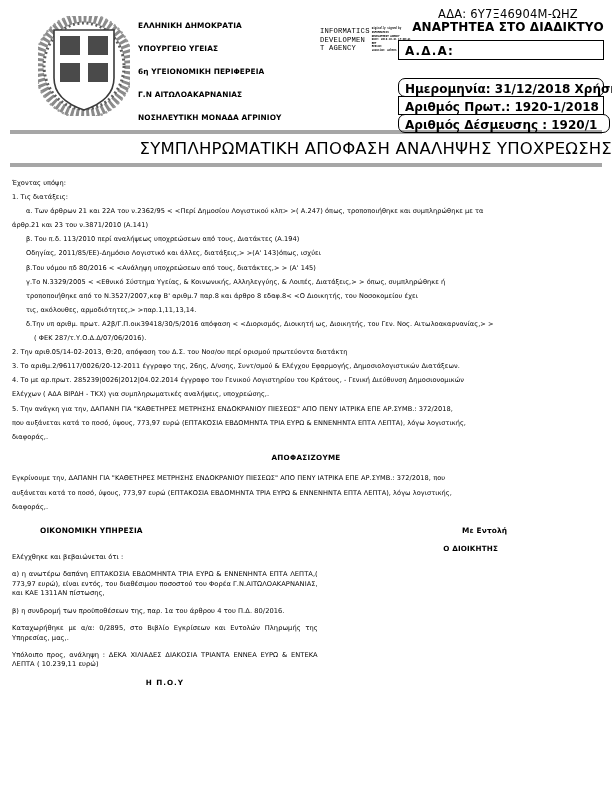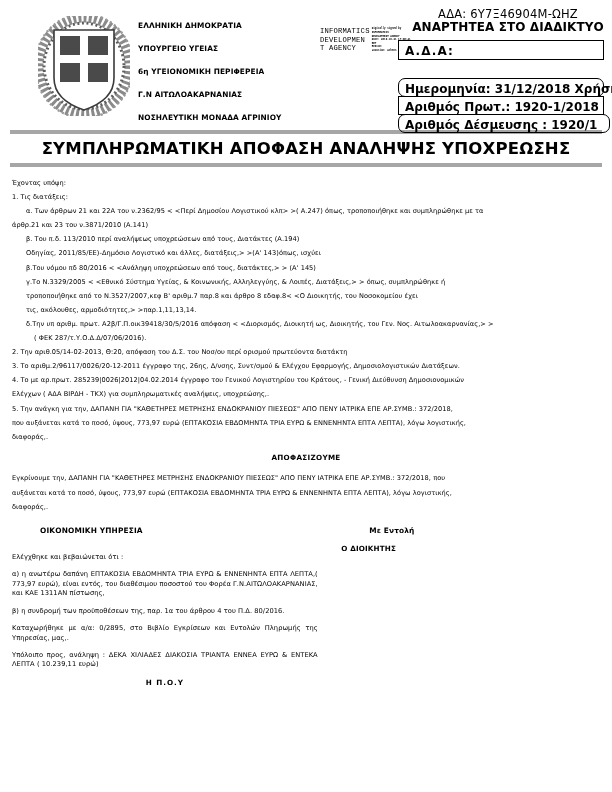--- a/index.html
+++ b/index.html
@@ -148,23 +148,23 @@
   }
 
   
   .rule {
     height: 4px;
     background: #a6a6a6;
     margin: 0 10px;
   }
   .rule-top { margin-top: 6px; }
   .title {
-    text-align: center;
+    text-align: right;
     font-size: 16.5px;
-    font-weight: bold;
+    font-weight: normal;
     letter-spacing: 0.2px;
     padding: 5px 0 4px 0;
     line-height: 20px;
     white-space: nowrap;
   }
 
   
   .body {
     padding: 12px 12px 0 12px;
     box-sizing: border-box;
@@ -191,20 +191,21 @@
 
   
   .sig-row {
     display: flex;
     justify-content: space-between;
     margin-top: 14px;
   }
   .sig-left { width: 52%; }
   .sig-right {
     width: 44%;
+    text-align: center;
   }
   .sig-head {
     font-size: 7.4px;
     font-weight: bold;
     letter-spacing: 0.15px;
     margin: 0 0 9px 0;
     line-height: 9px;
     padding-left: 28px;
   }
   .sig-sub {

